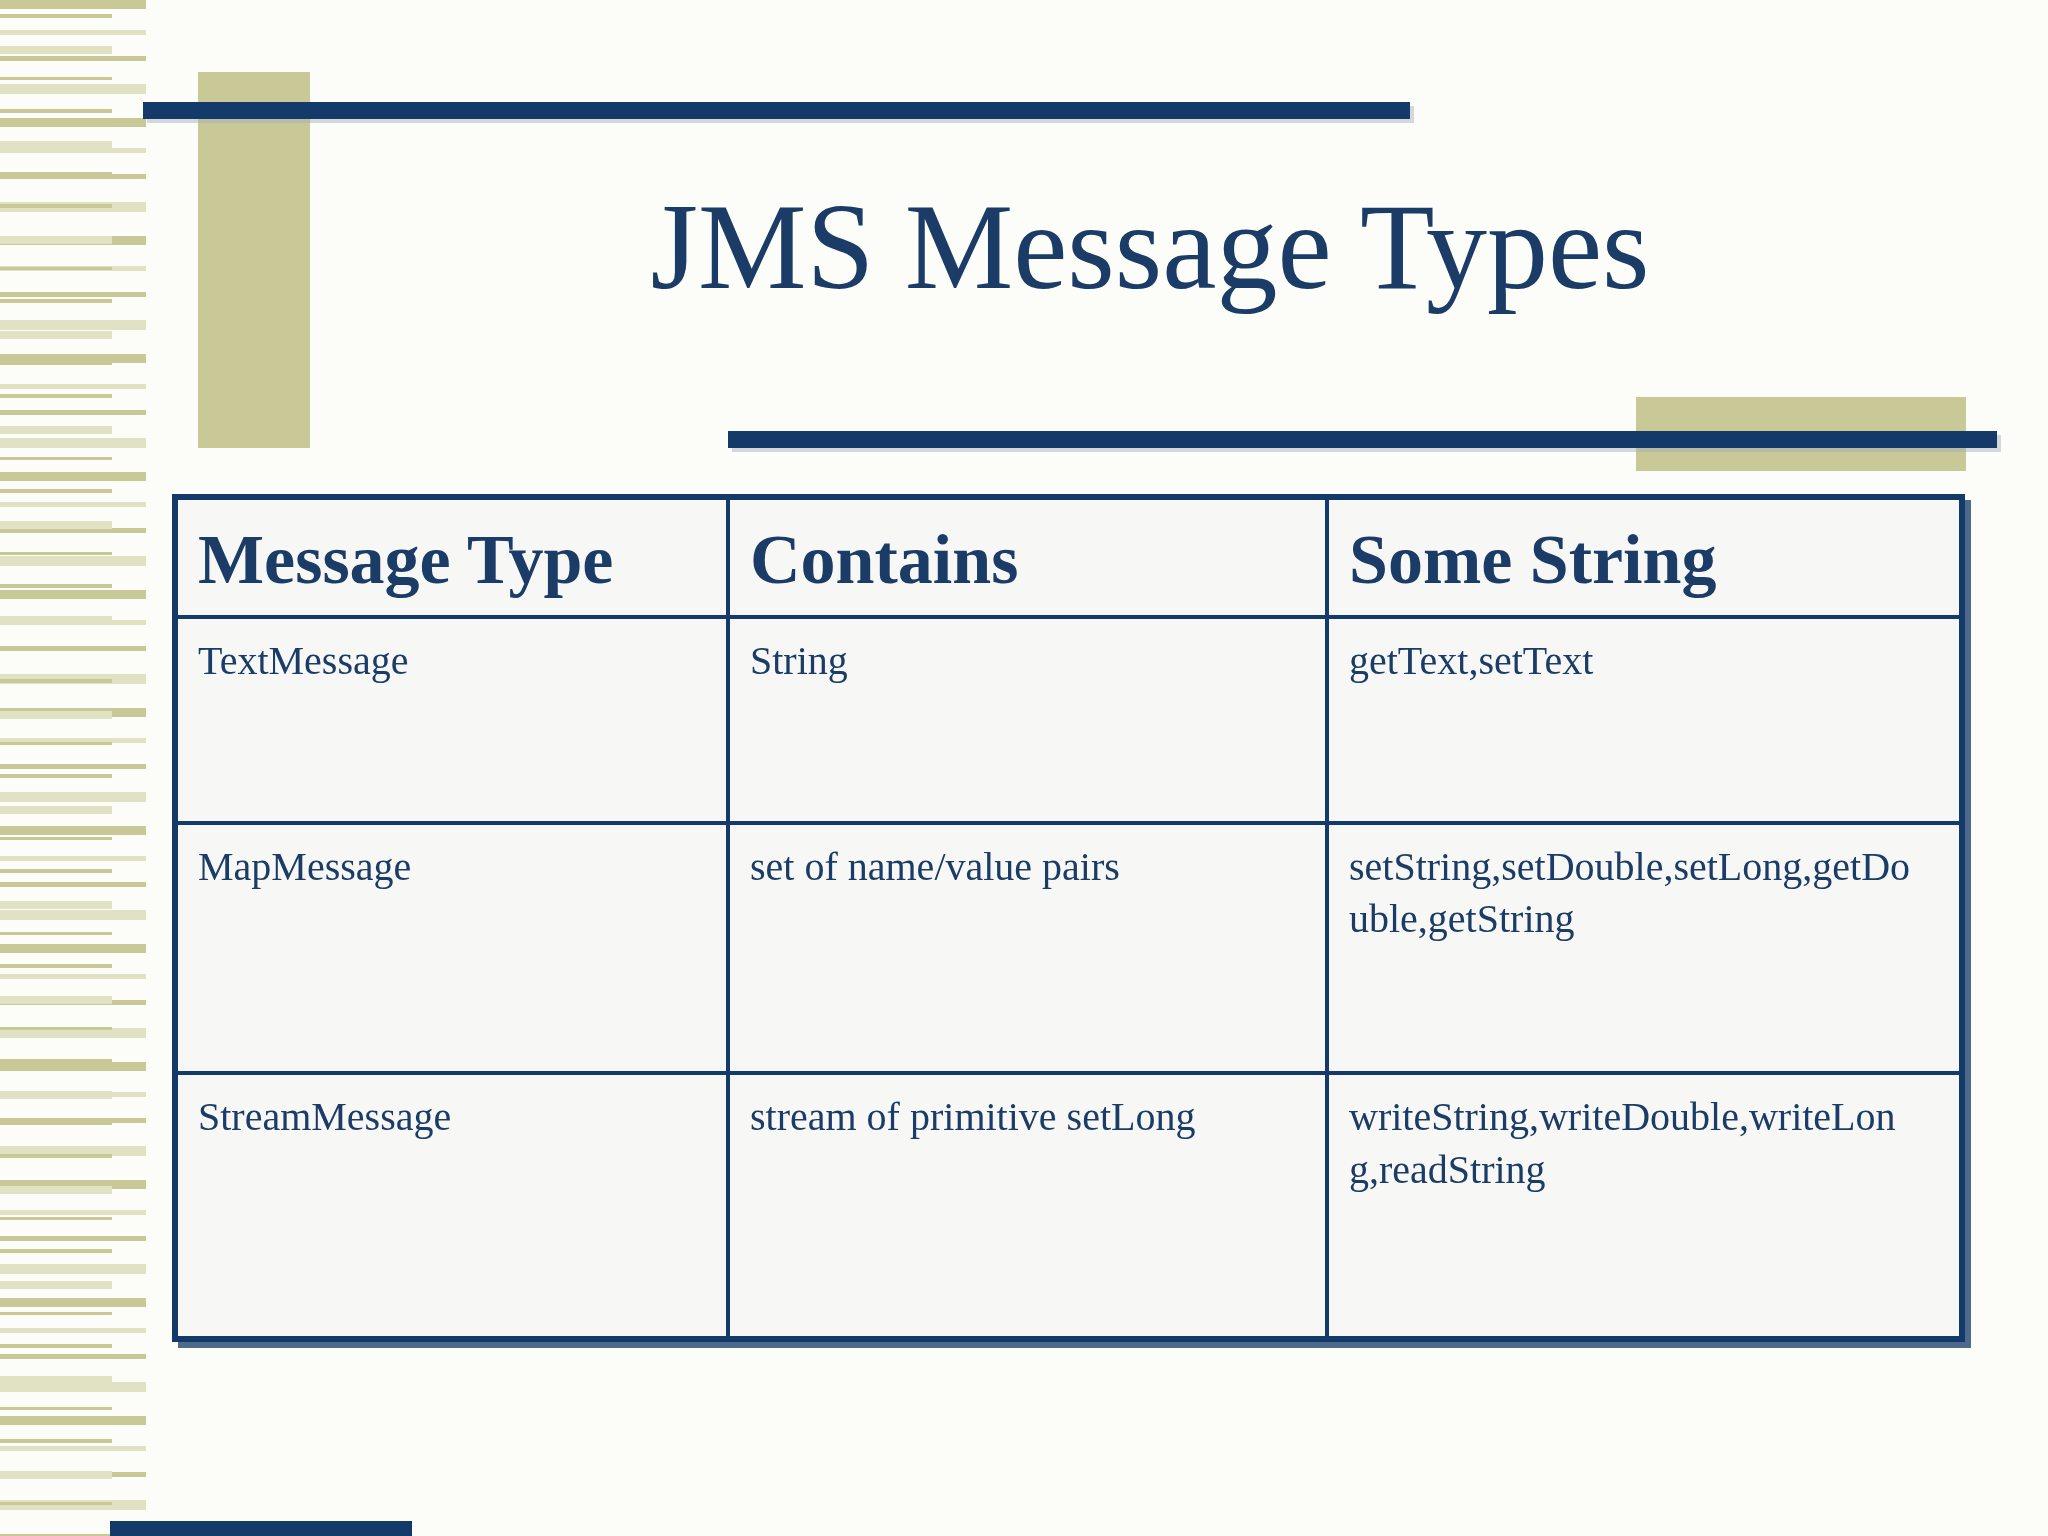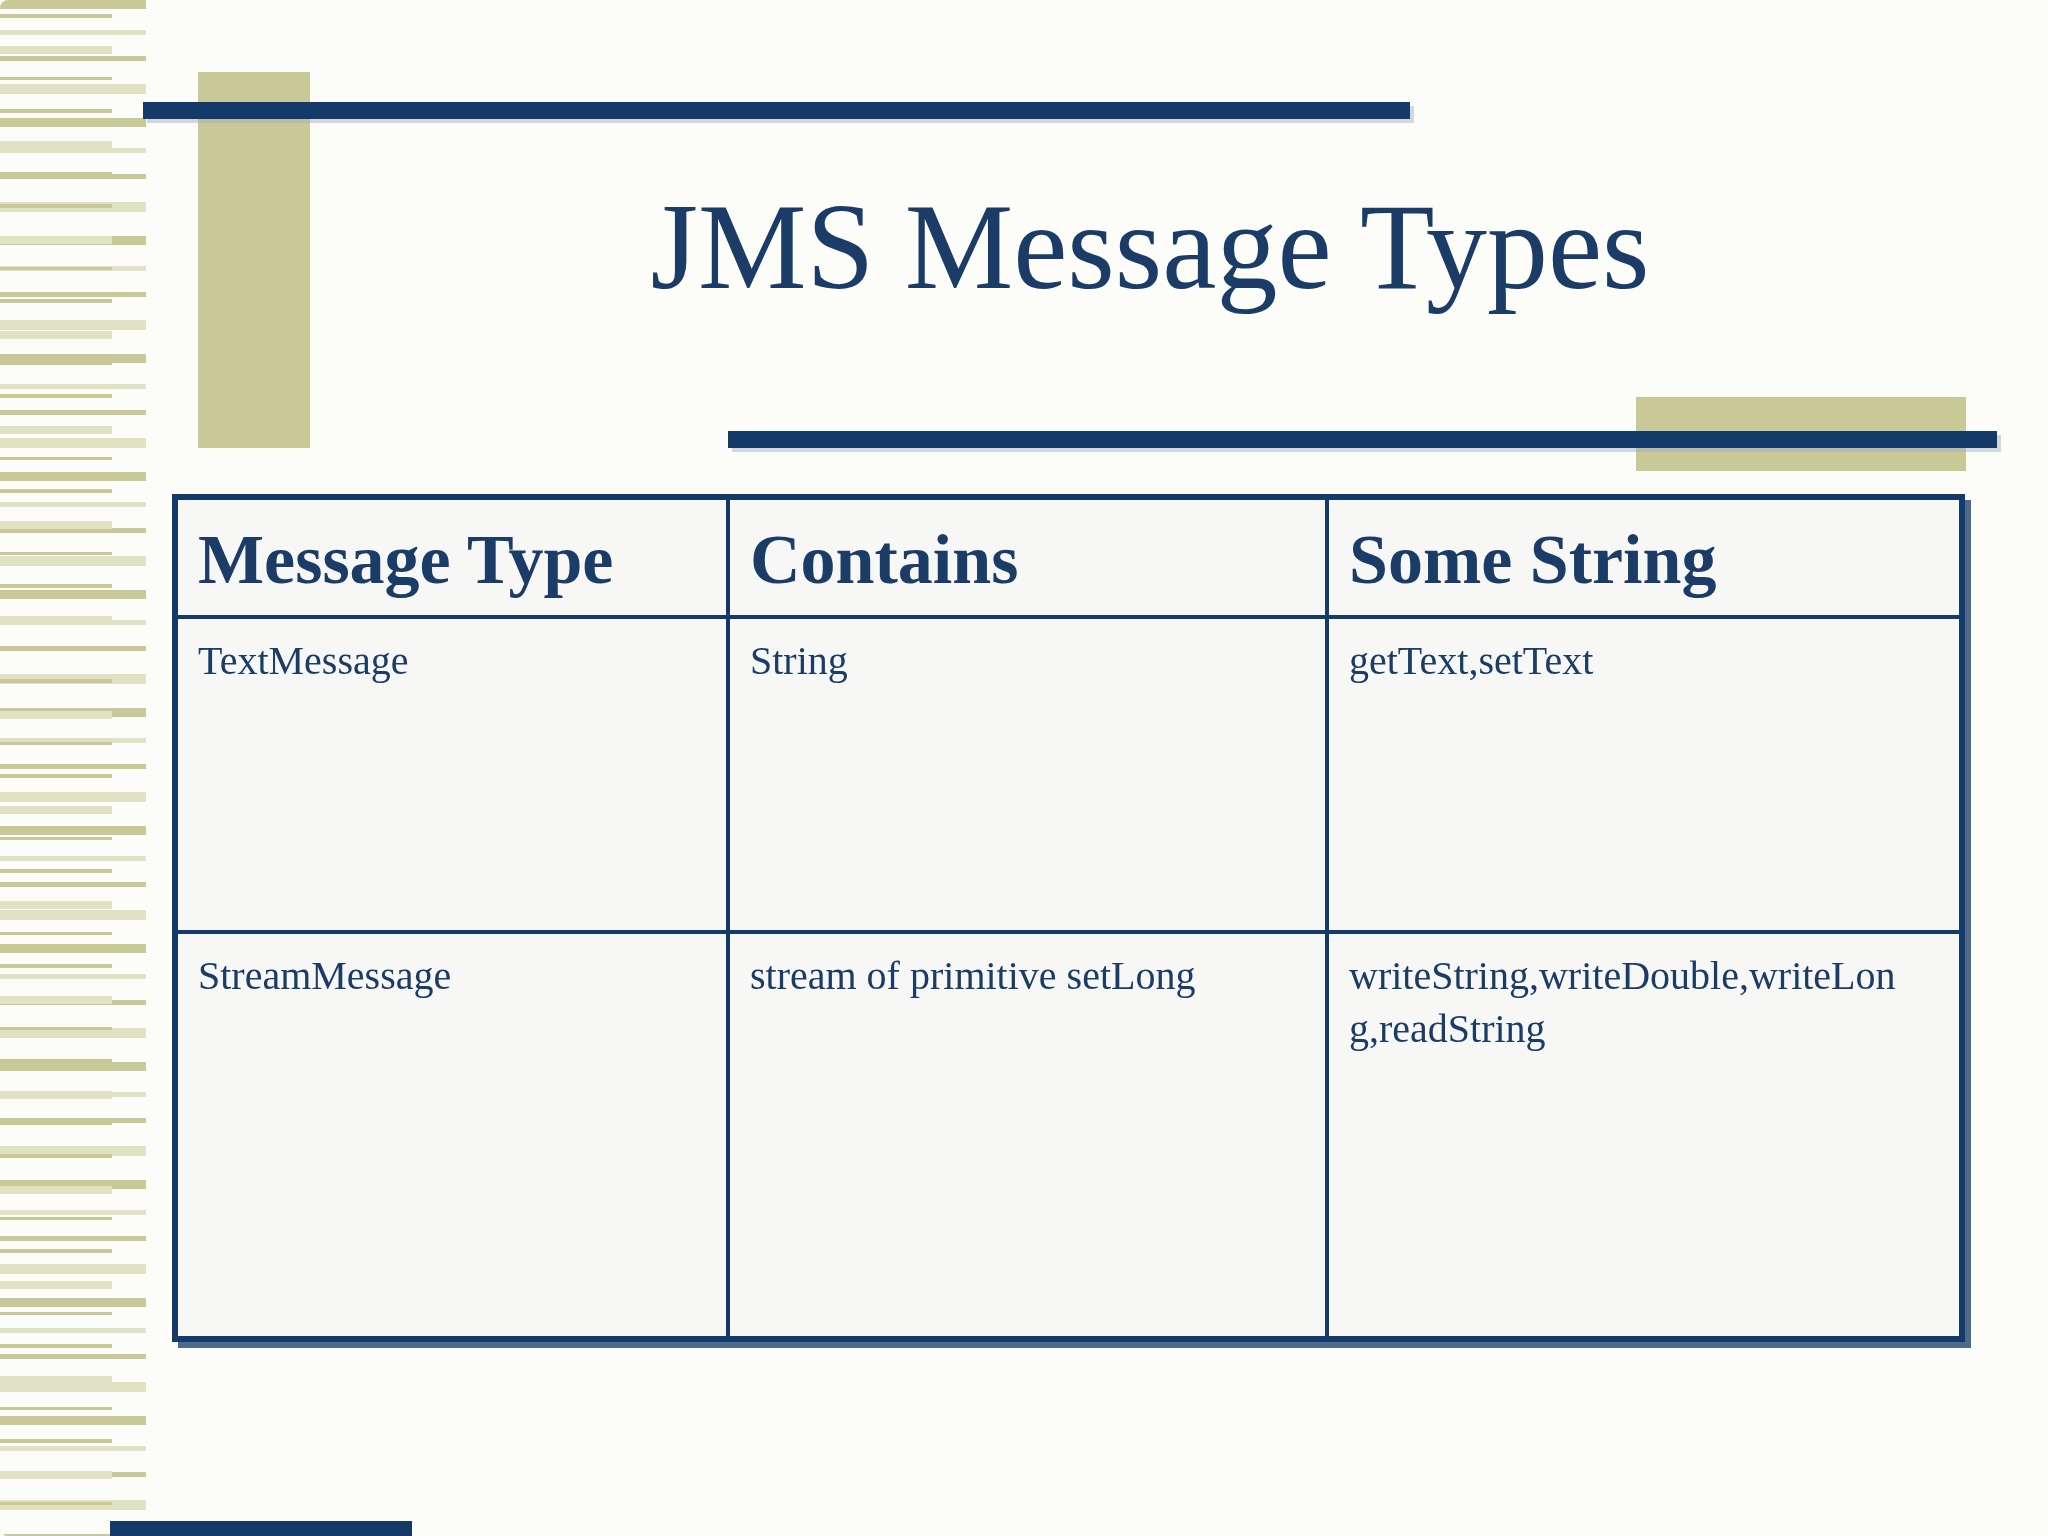--- a/index.html
+++ b/index.html
@@ -6,21 +6,20 @@
   body {
     width: 2048px; height: 1536px;
     font-family: "Liberation Serif", "DejaVu Serif", serif;
     background: var(--slide_bg, #FCFCF9);
   }
   .slide {
     position: relative;
     width: 2048px; height: 1536px;
     overflow: hidden;
     background: var(--slide_bg, #FCFCF9);
-    border-radius: 8px;
   }
 
   
   .stripes { position: absolute; top: 0; left: 0; height: 100%; }
   .stripes-a {
     width: 146px;
     background: repeating-linear-gradient(to bottom,
       var(--tan, #C9C997) 0px,  var(--tan, #C9C997) 9px,
       transparent 9px,  transparent 30px,
       var(--tan_light, #E1E1C3) 30px, var(--tan_light, #E1E1C3) 35px,
@@ -139,20 +138,25 @@
         <th>Contains</th>
         <th>Some String</th>
       </tr>
     </thead>
     <tbody>
       <tr class="r0">
         <td class="type">TextMessage</td>
         <td class="contains">String</td>
         <td class="methods">getText,setText</td>
       </tr>
+      <tr class="r1">
+        <td class="type">MapMessage</td>
+        <td class="contains">set of name/value pairs</td>
+        <td class="methods">setString,setDouble,setLong,getDouble,getString</td>
+      </tr>
       <tr class="r3">
         <td class="type">StreamMessage</td>
         <td class="contains">stream of primitive setLong</td>
         <td class="methods">writeString,writeDouble,writeLong,readString</td>
       </tr>
     </tbody>
   </table>
 
   <div class="bar-bottom"></div>
 

